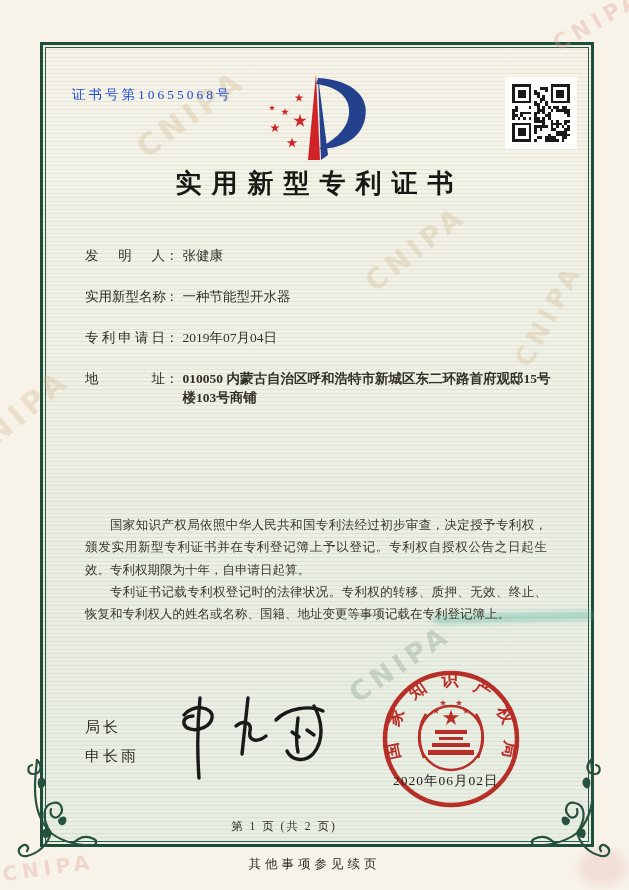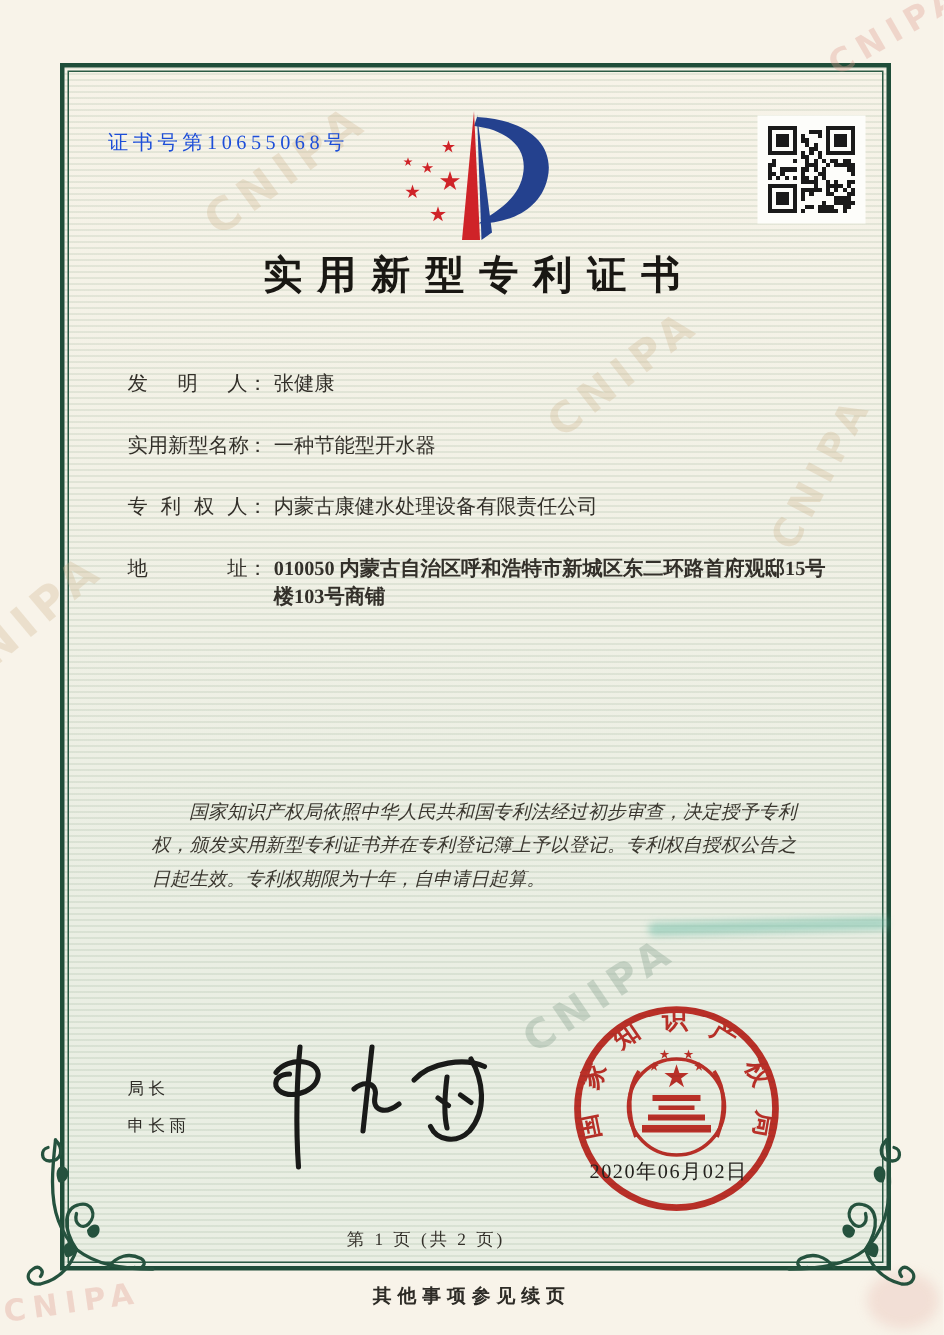--- a/index.html
+++ b/index.html
@@ -64,35 +64,35 @@
   }
   .colon{vertical-align:top;}
   .fvalue{display:inline-block;vertical-align:top;margin-left:4px;white-space:normal;}
   .field.address{margin-bottom:8px;}
   .field.address .fvalue{width:372px;font-weight:bold;}
   .flabel.second{margin-left:46px;}
 
   
   .paras{position:absolute;left:85px;top:514px;width:462px;font-size:12.5px;
          line-height:1.78;text-align:justify;color:#3a372f;}
-  .paras p{margin:16px;text-indent:2em;font-style:italic;}
-
-  
-  .signoff{position:absolute;left:85px;top:718px;font-size:11px;letter-spacing:3px;color:#2d2b26;}
+  .paras p{margin:0;text-indent:2em;}
+
+  
+  .signoff{position:absolute;left:85px;top:718px;font-size:15px;letter-spacing:3px;color:#2d2b26;}
   .signoff div{margin-bottom:10px;}
   .signature{position:absolute;left:162px;top:690px;mix-blend-mode:multiply;}
   .seal{position:absolute;left:380px;top:668px;mix-blend-mode:multiply;opacity:0.93;}
   .seal-date{position:absolute;left:393px;top:772px;font-size:13.5px;letter-spacing:1px;
              color:#23211d;z-index:6;}
 
   
   .page-info{position:absolute;left:40px;top:819px;width:488px;text-align:center;
              font-size:11.5px;letter-spacing:2px;color:#33302a;}
   .continuation{position:absolute;left:0;top:856px;width:629px;text-align:center;
-                font-size:12.5px;letter-spacing:4px;color:#2d2b26;font-weight:bold;}
+                font-size:12.5px;letter-spacing:4px;color:#2d2b26;}
 
   .ornament{position:absolute;z-index:5;}
   .ornament.right{transform:scaleX(-1);}
 </style>
 </head>
 <body>
 
 <div class="page">
 
   <div class="frame"></div>
@@ -262,29 +262,30 @@
   <div class="title">实用新型专利证书</div>
 
   <div class="fields">
     <div class="field">
       <span class="flabel">发明人</span><span class="colon">：</span><span class="fvalue">张健康</span>
     </div>
     <div class="field">
       <span class="flabel">实用新型名称</span><span class="colon">：</span><span class="fvalue">一种节能型开水器</span>
     </div>
     <div class="field">
-      <span class="flabel">专利权人</span><span class="colon">：</span><span class="fvalue">内蒙古康健水处理设备有限责任公司</span>
+      <span class="flabel">专利申请日</span><span class="colon">：</span><span class="fvalue">2019年07月04日</span>
     </div>
     <div class="field address">
       <span class="flabel">地址</span><span class="colon">：</span><span class="fvalue">010050 内蒙古自治区呼和浩特市新城区东二环路首府观邸15号楼103号商铺</span>
     </div>
   </div>
 
   <div class="paras">
     <p>国家知识产权局依照中华人民共和国专利法经过初步审查，决定授予专利权，颁发实用新型专利证书并在专利登记簿上予以登记。专利权自授权公告之日起生效。专利权期限为十年，自申请日起算。</p>
+    <p>专利证书记载专利权登记时的法律状况。专利权的转移、质押、无效、终止、恢复和专利权人的姓名或名称、国籍、地址变更等事项记载在专利登记簿上。</p>
   </div>
 
   <div class="signoff">
     <div>局长</div>
     <div>申长雨</div>
   </div>
 
   <svg class="signature" width="178" height="92" viewBox="0 0 178 92">
     <g fill="none" stroke="#1c1c1c" stroke-width="3.4" stroke-linecap="round">
       <path d="M38,8 C36,28 35,60 37,88"></path>

